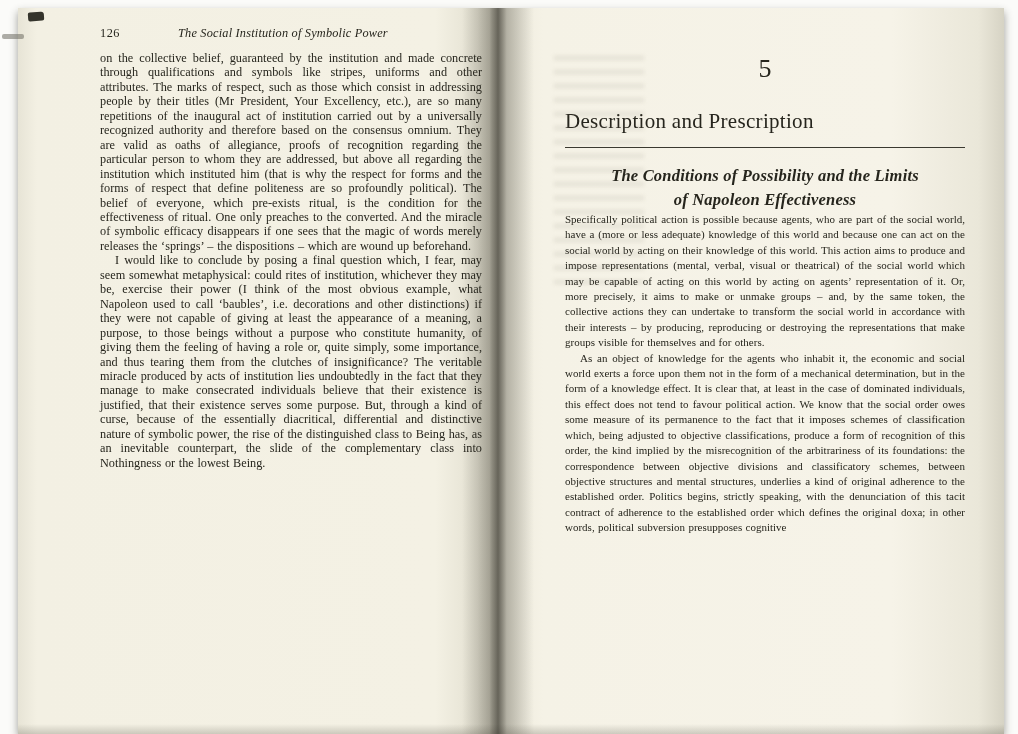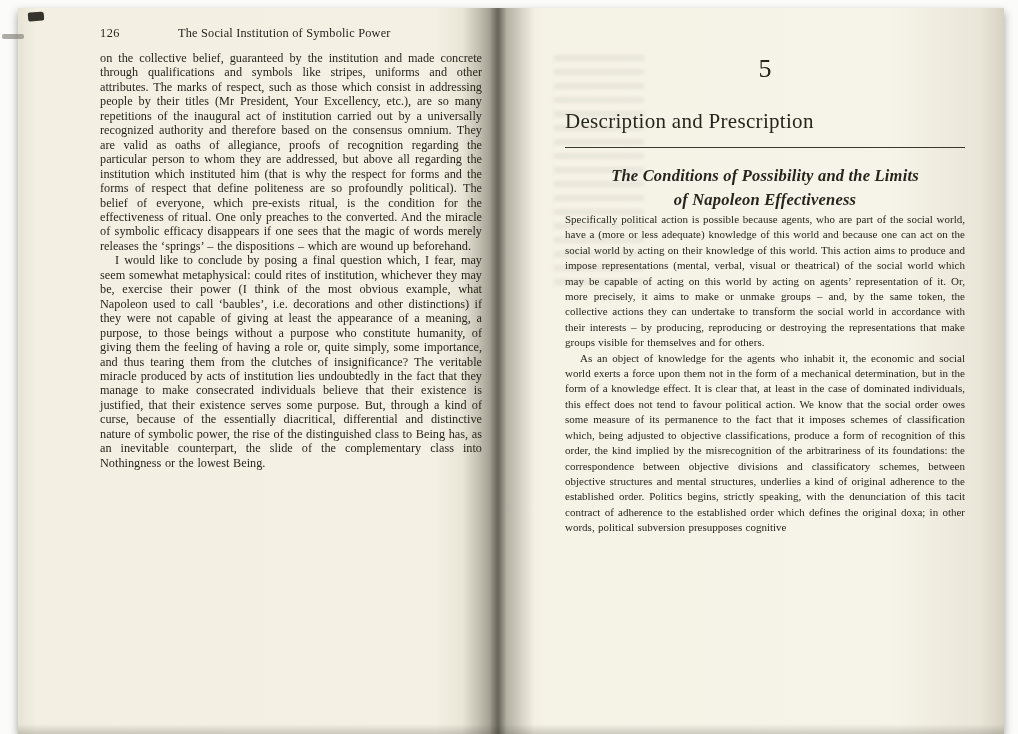--- a/index.html
+++ b/index.html
@@ -64,20 +64,21 @@
     display: flex;
     align-items: baseline;
     font-size: 12.3px;
     margin-bottom: 10px;
   }
   .pagenum {
     width: 78px;
     letter-spacing: 0.5px;
   }
   .running-header {
+    font-style: italic;
     letter-spacing: 0.2px;
   }
   .body-text {
     font-size: 12.25px;
     line-height: 14.45px;
     text-align: justify;
     word-spacing: 0.6px;
   }
   .body-text p {
     margin: 0;

